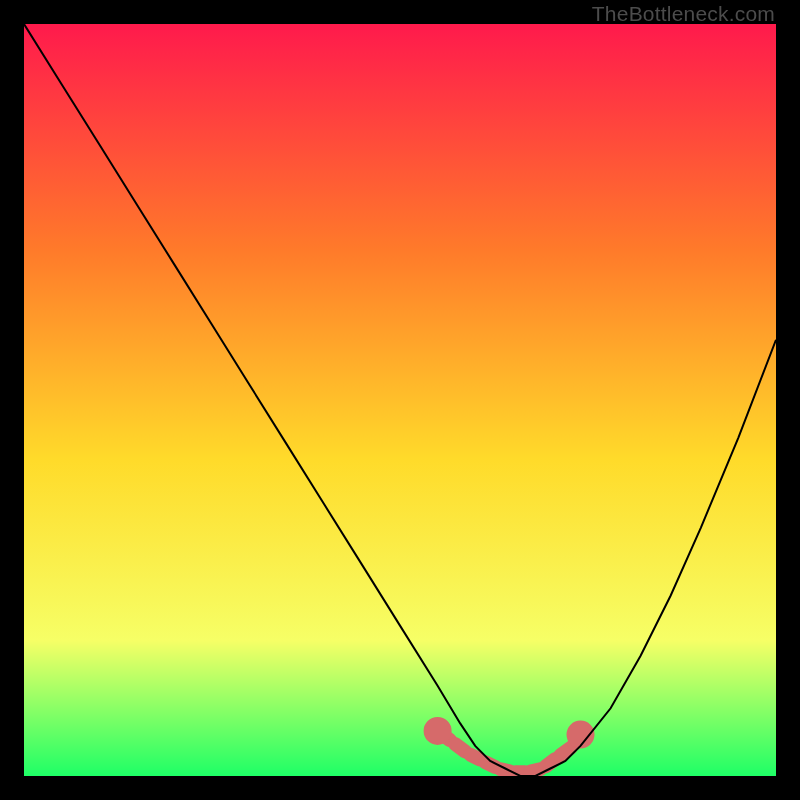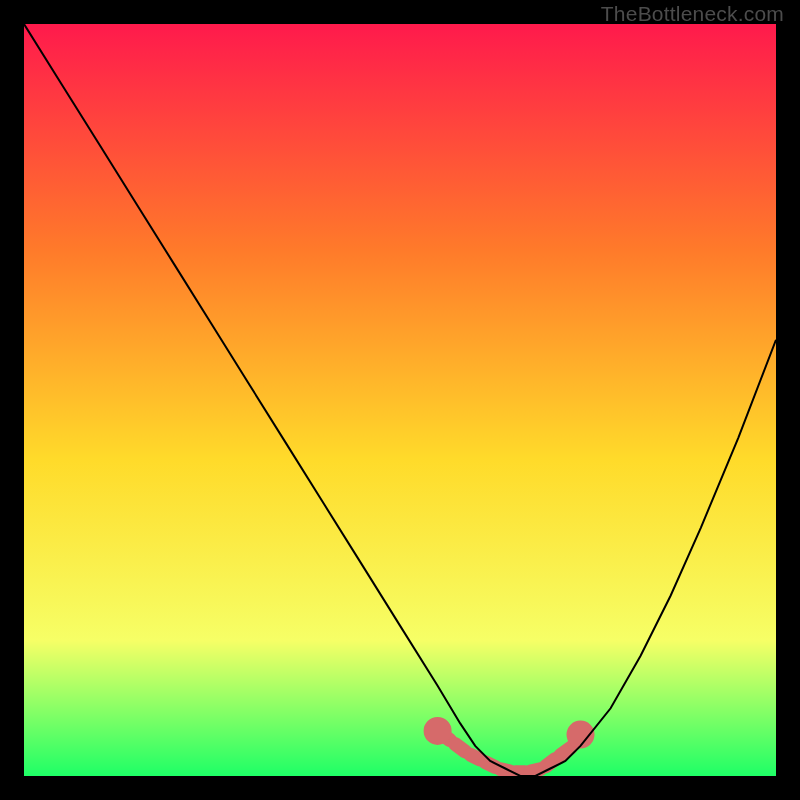--- a/index.html
+++ b/index.html
@@ -13,21 +13,21 @@
   }
   .frame {
     position: relative;
     width: 800px;
     height: 800px;
     background: #000;
   }
   .watermark {
     position: absolute;
     top: 2px;
-    right: 16px;
+    right: 25px;
     color: #4c4c4c;
     font-size: 21px;
     font-weight: 500;
     letter-spacing: 0.2px;
     z-index: 10;
   }
   .plot-area {
     position: absolute;
     left: 24px;
     top: 24px;

